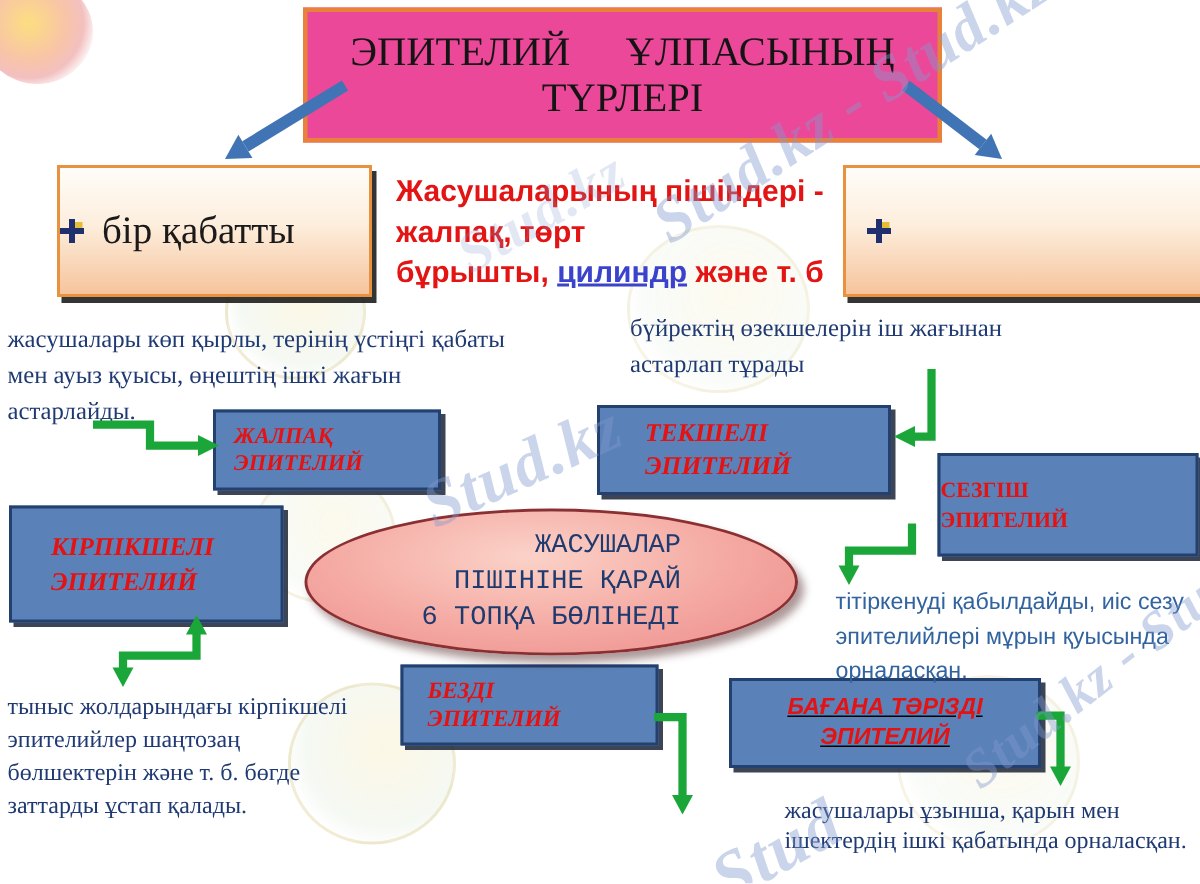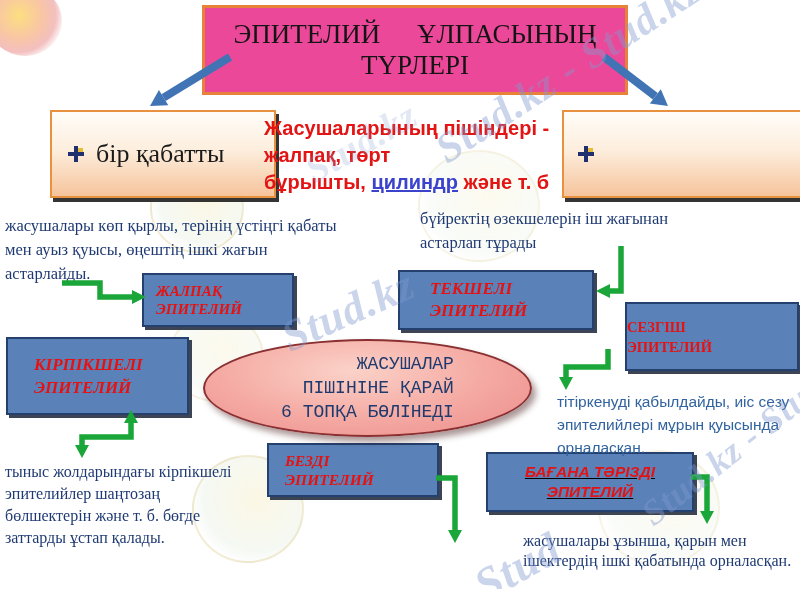--- a/index.html
+++ b/index.html
@@ -18,21 +18,21 @@
   .title-box{position:absolute;left:202px;top:5px;width:420px;height:84px;z-index:2;
              background:#ec4899;border:3px solid #e8823a;
              display:flex;flex-direction:column;justify-content:center;align-items:center;
              font-size:27px;color:#141414;}
   .title-line1{word-spacing:30px;}
   
   .branch{position:absolute;top:110px;height:84px;z-index:2;
           background:linear-gradient(180deg,#fffdf9 0%,#fdeedd 45%,#f6c49c 100%);
           border:2px solid #e8913f;box-shadow:3px 4px 0 rgba(24,24,24,0.88);
           display:flex;align-items:center;font-size:26px;color:#1a1a1a;}
-  .branch-left{left:50px;width:206px;padding-left:16px;}
+  .branch-left{left:38px;width:206px;padding-left:0;}
   .branch-right{left:562px;width:222px;padding-left:14px;}
   .plus-icon{position:relative;width:16px;height:16px;margin-right:12px;flex:0 0 auto;}
   .plus-icon .pa{position:absolute;right:1px;top:2px;width:7px;height:6px;background:#e5be35;}
   .plus-icon .pv{position:absolute;left:6px;top:0;width:4px;height:16px;background:#20306f;}
   .plus-icon .ph{position:absolute;left:0;top:6px;width:16px;height:4px;background:#20306f;}
   
   .red-note{position:absolute;left:264px;top:115px;width:302px;z-index:2;
             font-family:"Liberation Sans",sans-serif;font-weight:bold;
             font-size:20px;line-height:27px;color:#e31414;}
   .red-note a{color:#3b43cc;text-decoration:underline;cursor:pointer;}

